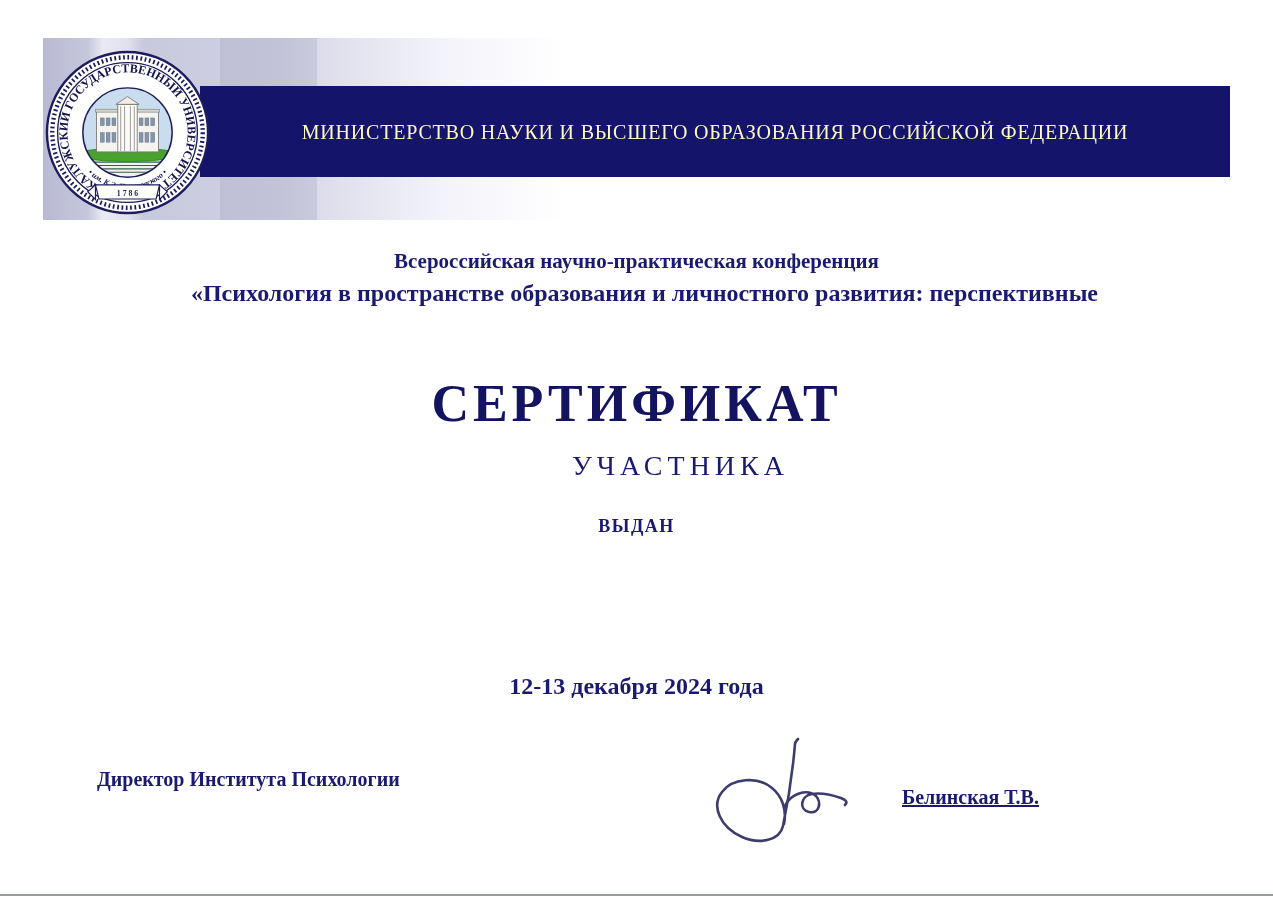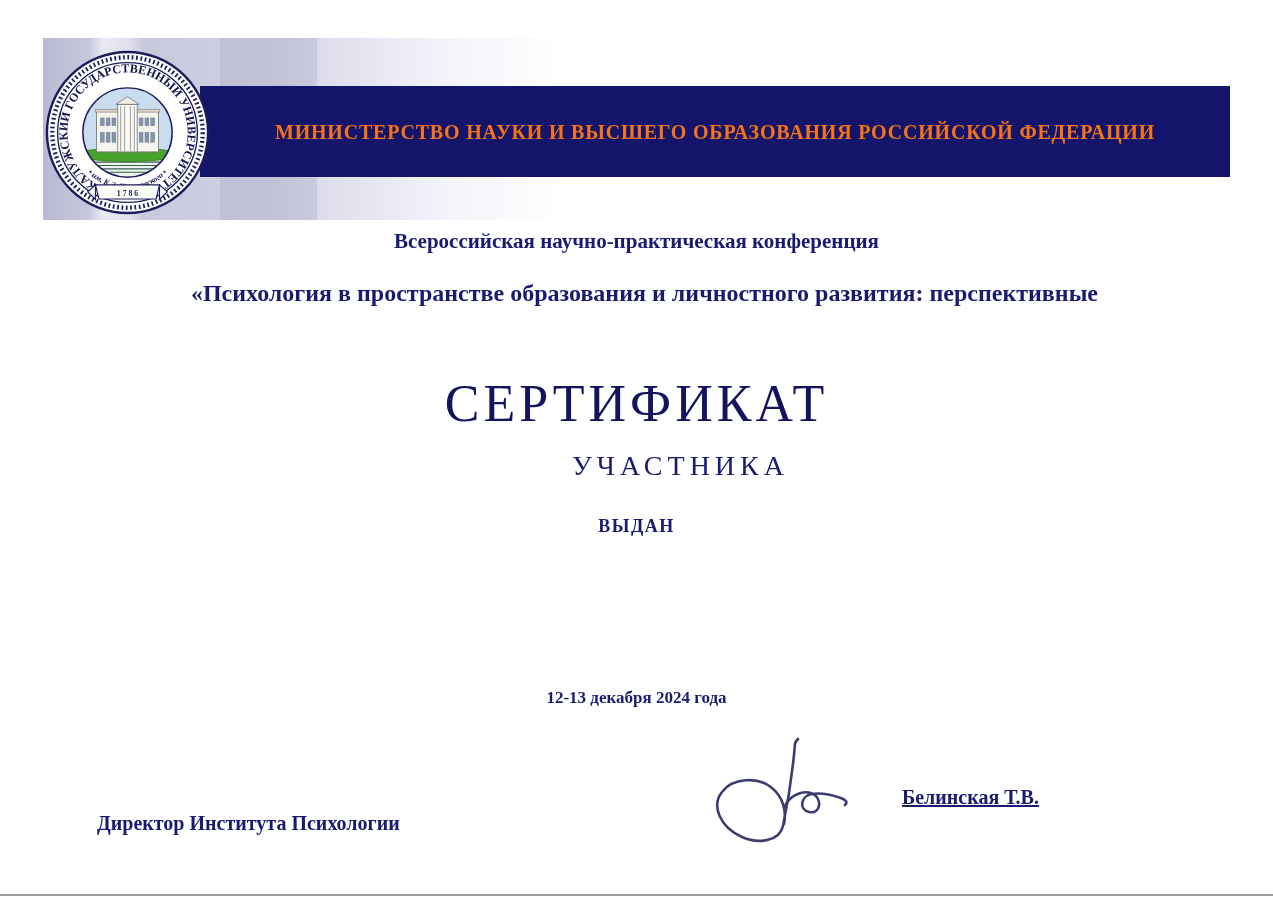--- a/index.html
+++ b/index.html
@@ -17,36 +17,36 @@
     background:linear-gradient(90deg,#b9b9d3 0px,#c6c6dc 45px,#eaeaf4 60px,#e0e0ee 85px,
       #c9c9dd 100px,#cdcde1 170px,#d2d2e4 235px,#e2e2ef 305px,#f3f3fa 400px,#ffffff 520px);
   }
   .accent-stripe{
     position:absolute;left:220px;top:38px;width:97px;height:182px;z-index:1;
     background:rgba(135,135,170,0.20);
   }
   
   .banner{
     position:absolute;left:200px;top:86px;width:1030px;height:91px;z-index:2;
-    background:var(--navy);color:#f97316;
+    background:var(--navy);color:#fef9c3;
     display:flex;flex-direction:column;justify-content:center;align-items:center;
-    text-align:center;line-height:30px;font-size:20px;letter-spacing:0.8px;font-weight:700;
+    text-align:center;line-height:30px;font-size:20px;letter-spacing:0.8px;font-weight:400;
   }
   
   .seal{position:absolute;left:45px;top:50px;width:165px;height:165px;z-index:3;}
   
   .ctext{position:absolute;left:0;width:1273px;text-align:center;color:var(--text-navy);}
   .conf-line{top:229px;font-size:21px;font-weight:bold;}
   .conf-title{top:270px;font-size:24px;font-weight:bold;line-height:46px;}
-  .cert-heading{top:374px;font-size:52px;font-weight:normal;letter-spacing:4px;color:#13135f;}
+  .cert-heading{top:374px;font-size:52px;font-weight:bold;letter-spacing:4px;color:#13135f;}
   .cert-sub{top:450px;font-size:28px;letter-spacing:5px;}
   .issued{top:516px;font-size:18px;font-weight:bold;letter-spacing:1.5px;}
   .recipient{top:579px;font-size:33px;font-weight:bold;color:#101066;}
-  .date-line{top:673px;font-size:17px;font-weight:bold;margin-top:15px;}
-  .sig-title{position:absolute;left:97px;top:812px;font-size:20px;font-weight:bold;color:var(--text-navy);}
+  .date-line{top:673px;font-size:24px;font-weight:bold;}
+  .sig-title{position:absolute;left:97px;top:768px;font-size:20px;font-weight:bold;color:var(--text-navy);}
   .sig-name{position:absolute;left:902px;top:786px;font-size:20px;font-weight:bold;color:var(--text-navy);text-decoration:underline;}
   .signature{position:absolute;left:690px;top:726px;width:180px;height:132px;z-index:2;}
   .bottom-rule{position:absolute;left:0;top:894px;width:1273px;height:2px;background:#979aa0;}
 </style>
 </head>
 <body>
 
 <div class="certificate">
 
   <div class="accent-panel"></div>
@@ -120,21 +120,21 @@
     </text>
 
     <g>
       <polygon points="52,139 44,146 52,154" fill="#ffffff" stroke="#1c1c5e" stroke-width="1.2"></polygon>
       <polygon points="118,139 126,146 118,154" fill="#ffffff" stroke="#1c1c5e" stroke-width="1.2"></polygon>
       <path d="M52 139 L118 139 L114.5 153.5 L55.5 153.5 Z" fill="#fdfdf8" stroke="#1c1c5e" stroke-width="1.2"></path>
       <text x="85" y="150" text-anchor="middle" font-size="8" font-weight="bold" fill="#1c1c5e" font-family="Liberation Serif, DejaVu Serif, serif">1 7 8 6</text>
     </g>
   </svg>
 
-  <div class="ctext conf-line" style="position:absolute;">Всероссийская научно-практическая конференция</div>
+  <div class="ctext conf-line" style="position:absolute;margin-top:20px;">Всероссийская научно-практическая конференция</div>
 
   <div class="ctext conf-title" style="position:absolute;padding-left:8px;">
     <div>«Психология в пространстве образования и личностного развития: перспективные</div>
   </div>
 
   <div class="ctext cert-heading" style="position:absolute;">СЕРТИФИКАТ</div>
   <div class="ctext cert-sub" style="position:absolute;padding-left:44px;">УЧАСТНИКА</div>
   <div class="ctext issued" style="position:absolute;">ВЫДАН</div>
   <div class="ctext date-line" style="position:absolute;">12-13 декабря 2024 года</div>
 

